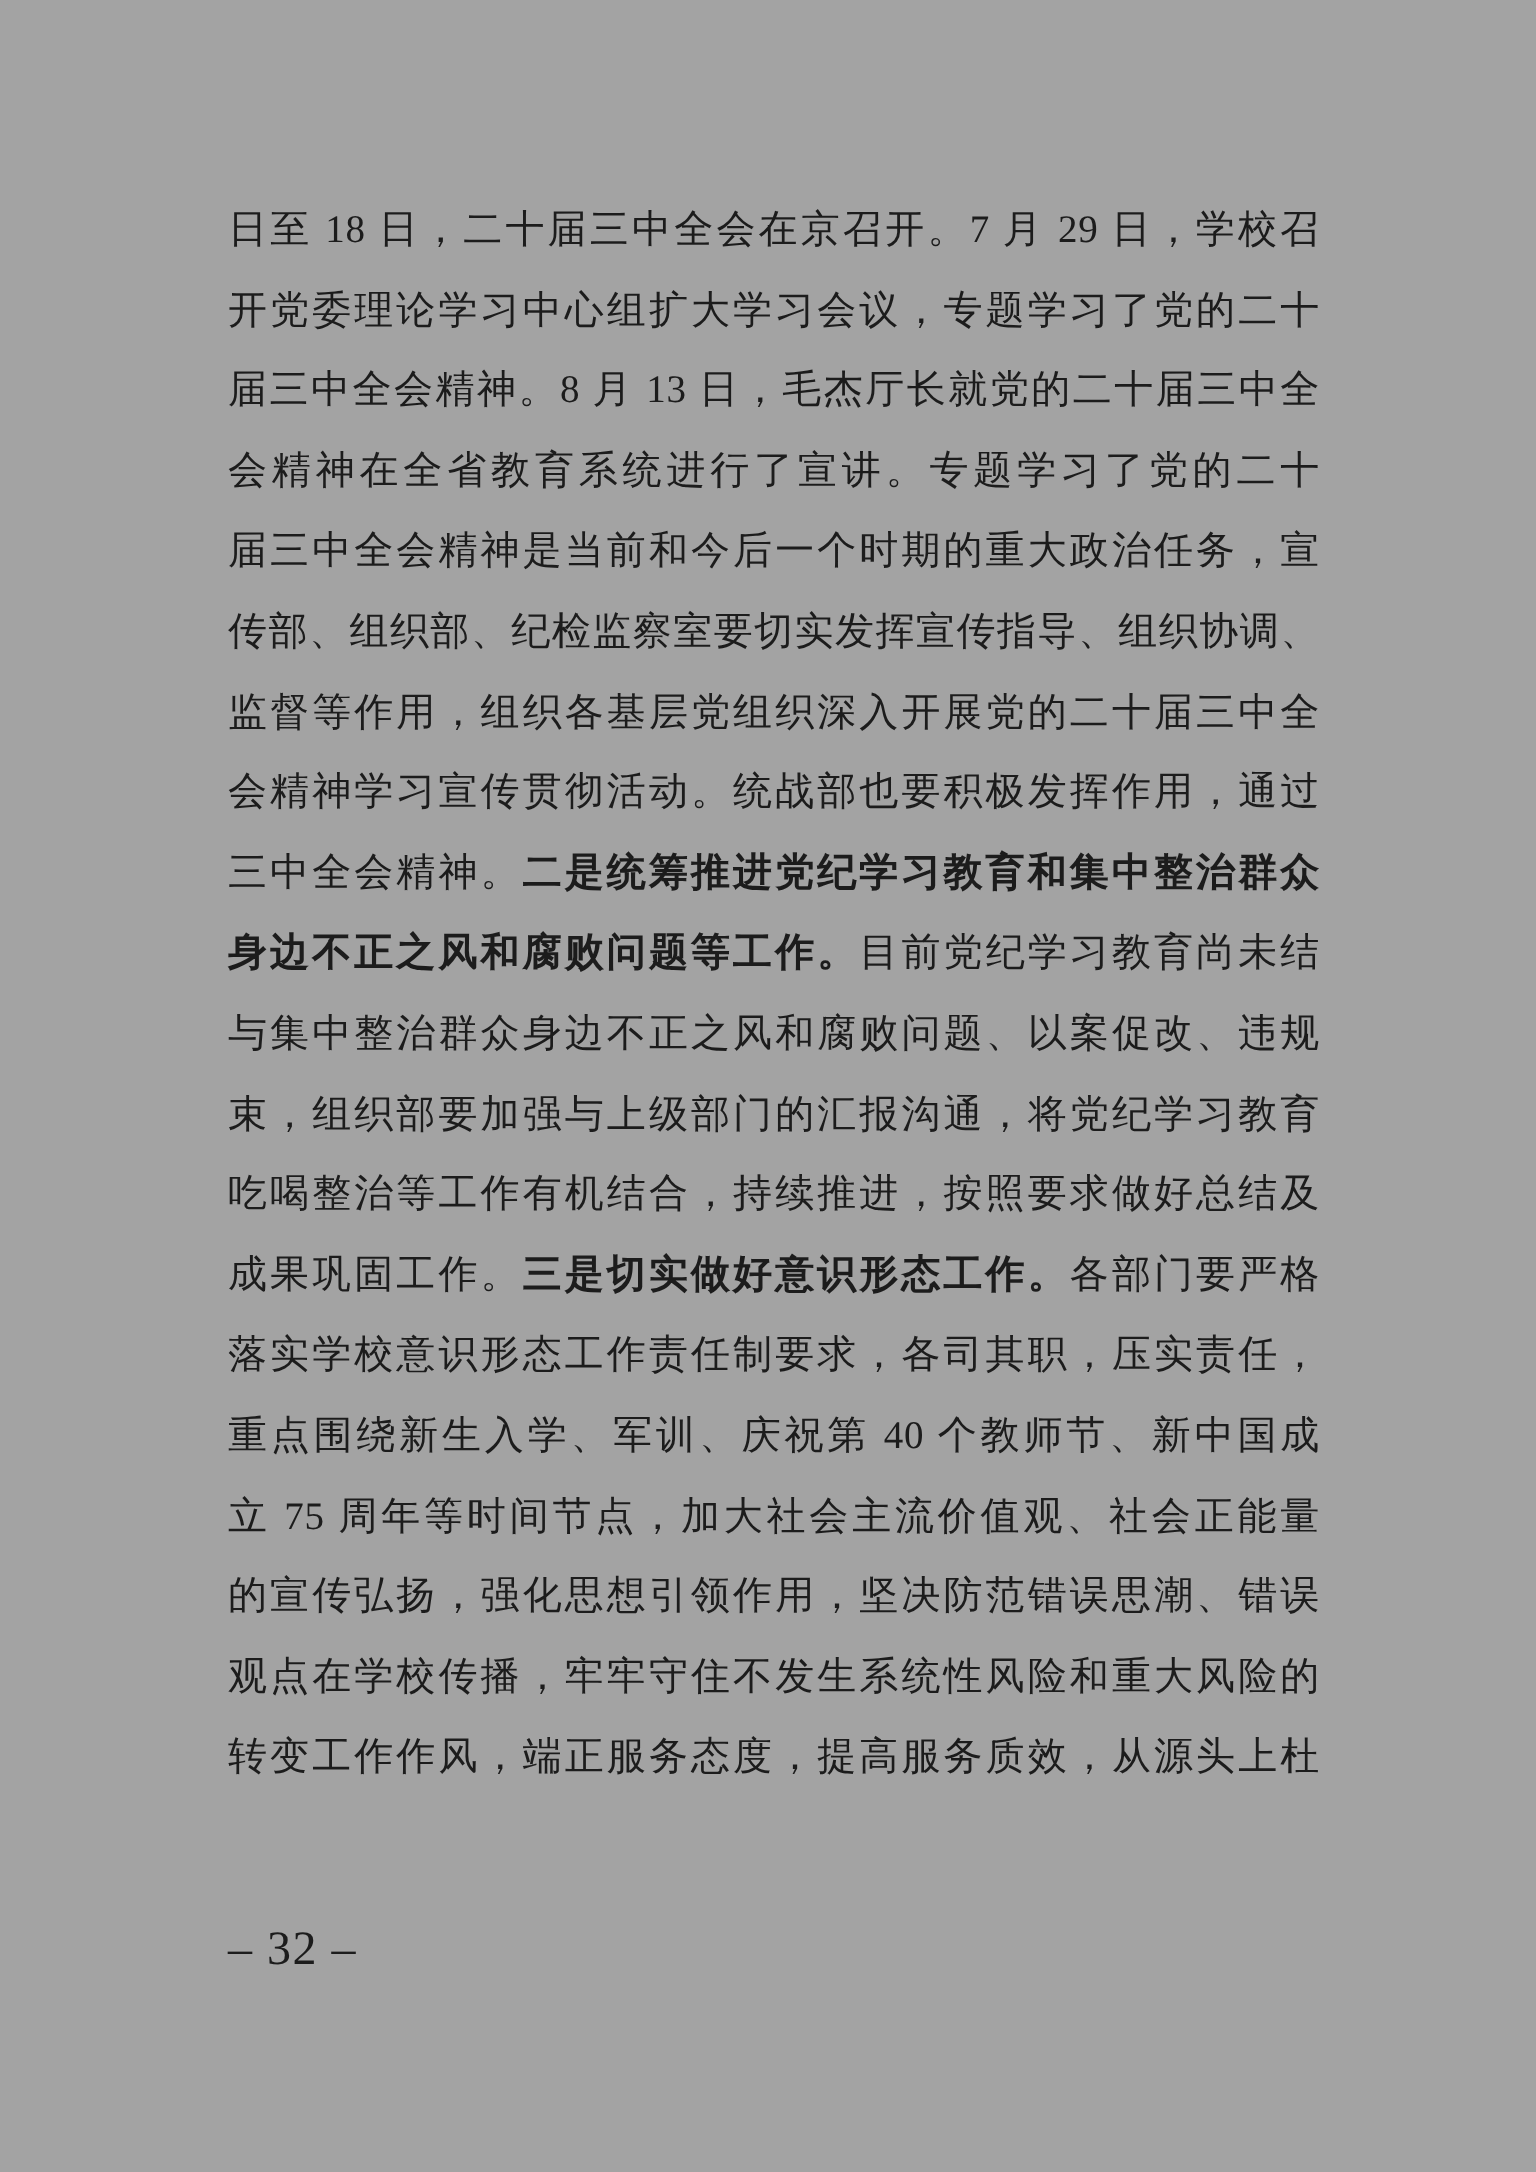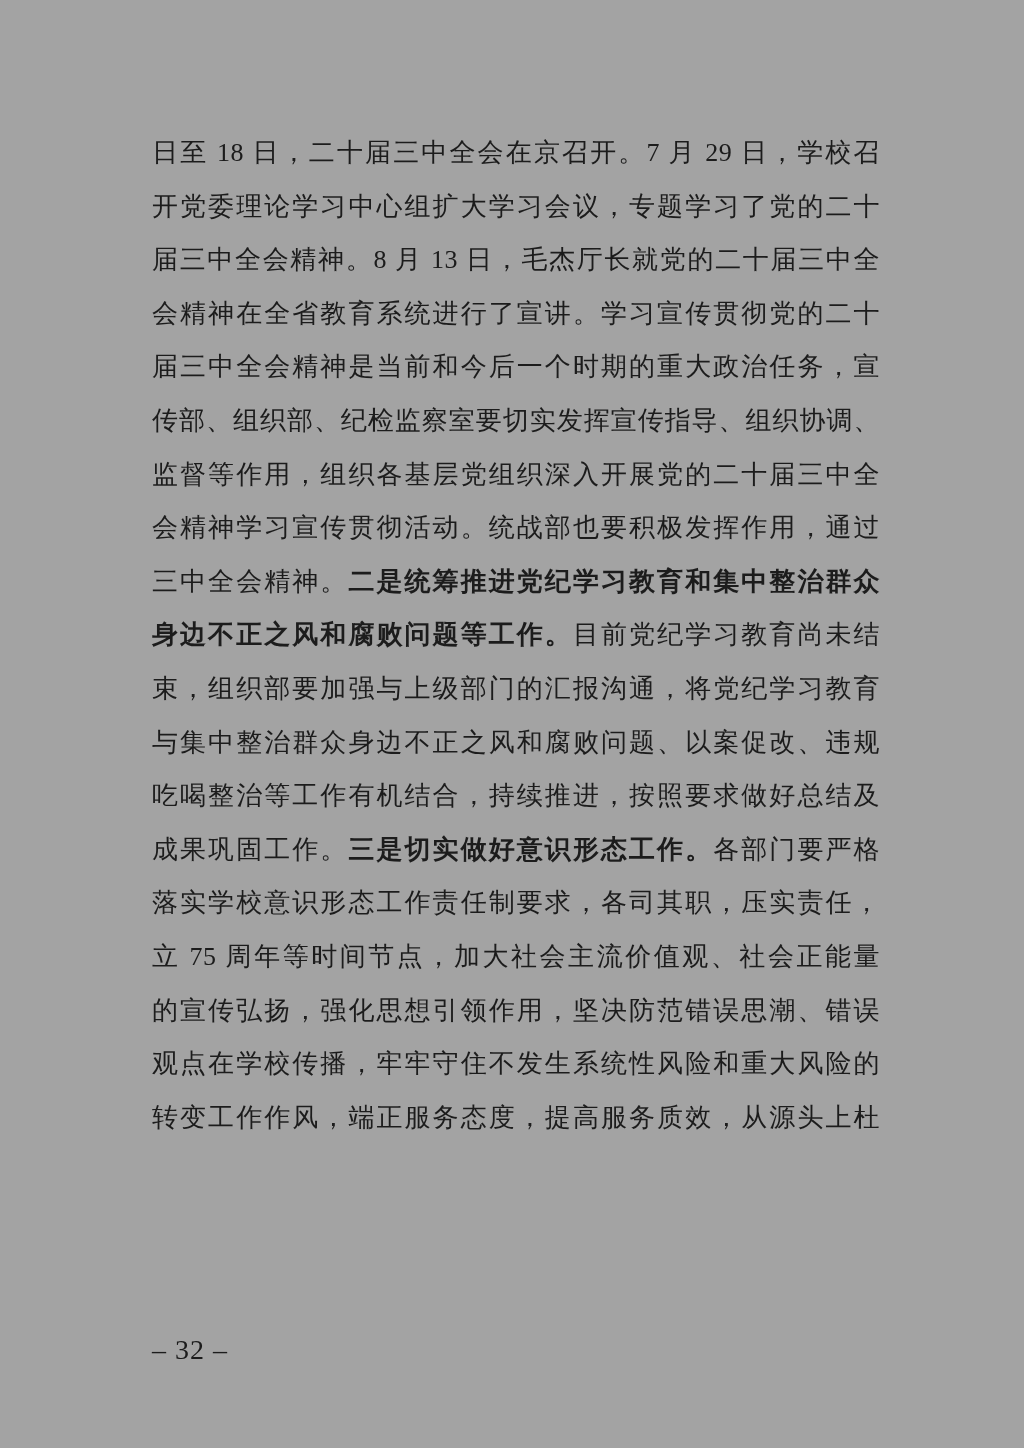--- a/index.html
+++ b/index.html
@@ -30,47 +30,48 @@
     text-align-last: justify;
     text-justify: inter-character;
     letter-spacing: 0.5px;
   }
   .line .seg-bold {
     font-weight: 700;
   }
   .footer {
     position: absolute;
     left: 152px;
-    top: 1334px;
-    font-size: 28px;
+    top: 1280px;
+    font-size: 32px;
     letter-spacing: 1px;
     color: #1c1c1c;
   }
 </style>
 </head>
 <body>
 
 <div class="page">
 
   <div class="body-text">
     <div class="line"><span>日至 18 日，二十届三中全会在京召开。7 月 29 日，学校召</span></div>
     <div class="line"><span>开党委理论学习中心组扩大学习会议，专题学习了党的二十</span></div>
     <div class="line"><span>届三中全会精神。8 月 13 日，毛杰厅长就党的二十届三中全</span></div>
-    <div class="line"><span>会精神在全省教育系统进行了宣讲。学习宣传贯彻党的二十</span></div>
+    <div class="line"><span>会精神在全省教育系统进行了宣讲。专题学习了党的二十</span></div>
     <div class="line"><span>届三中全会精神是当前和今后一个时期的重大政治任务，宣</span></div>
     <div class="line"><span>传部、组织部、纪检监察室要切实发挥宣传指导、组织协调、</span></div>
     <div class="line"><span>监督等作用，组织各基层党组织深入开展党的二十届三中全</span></div>
     <div class="line"><span>会精神学习宣传贯彻活动。统战部也要积极发挥作用，通过</span></div>
     <div class="line"><span>三中全会精神。</span><span class="seg-bold">二是统筹推进党纪学习教育和集中整治群众</span></div>
     <div class="line"><span class="seg-bold">身边不正之风和腐败问题等工作。</span><span>目前党纪学习教育尚未结</span></div>
+    <div class="line"><span>与集中整治群众身边不正之风和腐败问题、以案促改、违规</span></div>
     <div class="line"><span>束，组织部要加强与上级部门的汇报沟通，将党纪学习教育</span></div>
-    <div class="line"><span>与集中整治群众身边不正之风和腐败问题、以案促改、违规</span></div>
     <div class="line"><span>吃喝整治等工作有机结合，持续推进，按照要求做好总结及</span></div>
     <div class="line"><span>成果巩固工作。</span><span class="seg-bold">三是切实做好意识形态工作。</span><span>各部门要严格</span></div>
     <div class="line"><span>落实学校意识形态工作责任制要求，各司其职，压实责任，</span></div>
+    <div class="line"><span>重点围绕新生入学、军训、庆祝第 40 个教师节、新中国成</span></div>
     <div class="line"><span>立 75 周年等时间节点，加大社会主流价值观、社会正能量</span></div>
     <div class="line"><span>的宣传弘扬，强化思想引领作用，坚决防范错误思潮、错误</span></div>
     <div class="line"><span>观点在学校传播，牢牢守住不发生系统性风险和重大风险的</span></div>
     <div class="line"><span>转变工作作风，端正服务态度，提高服务质效，从源头上杜</span></div>
   </div>
 
   <div class="footer">– 32 –</div>
 
 </div>
 

